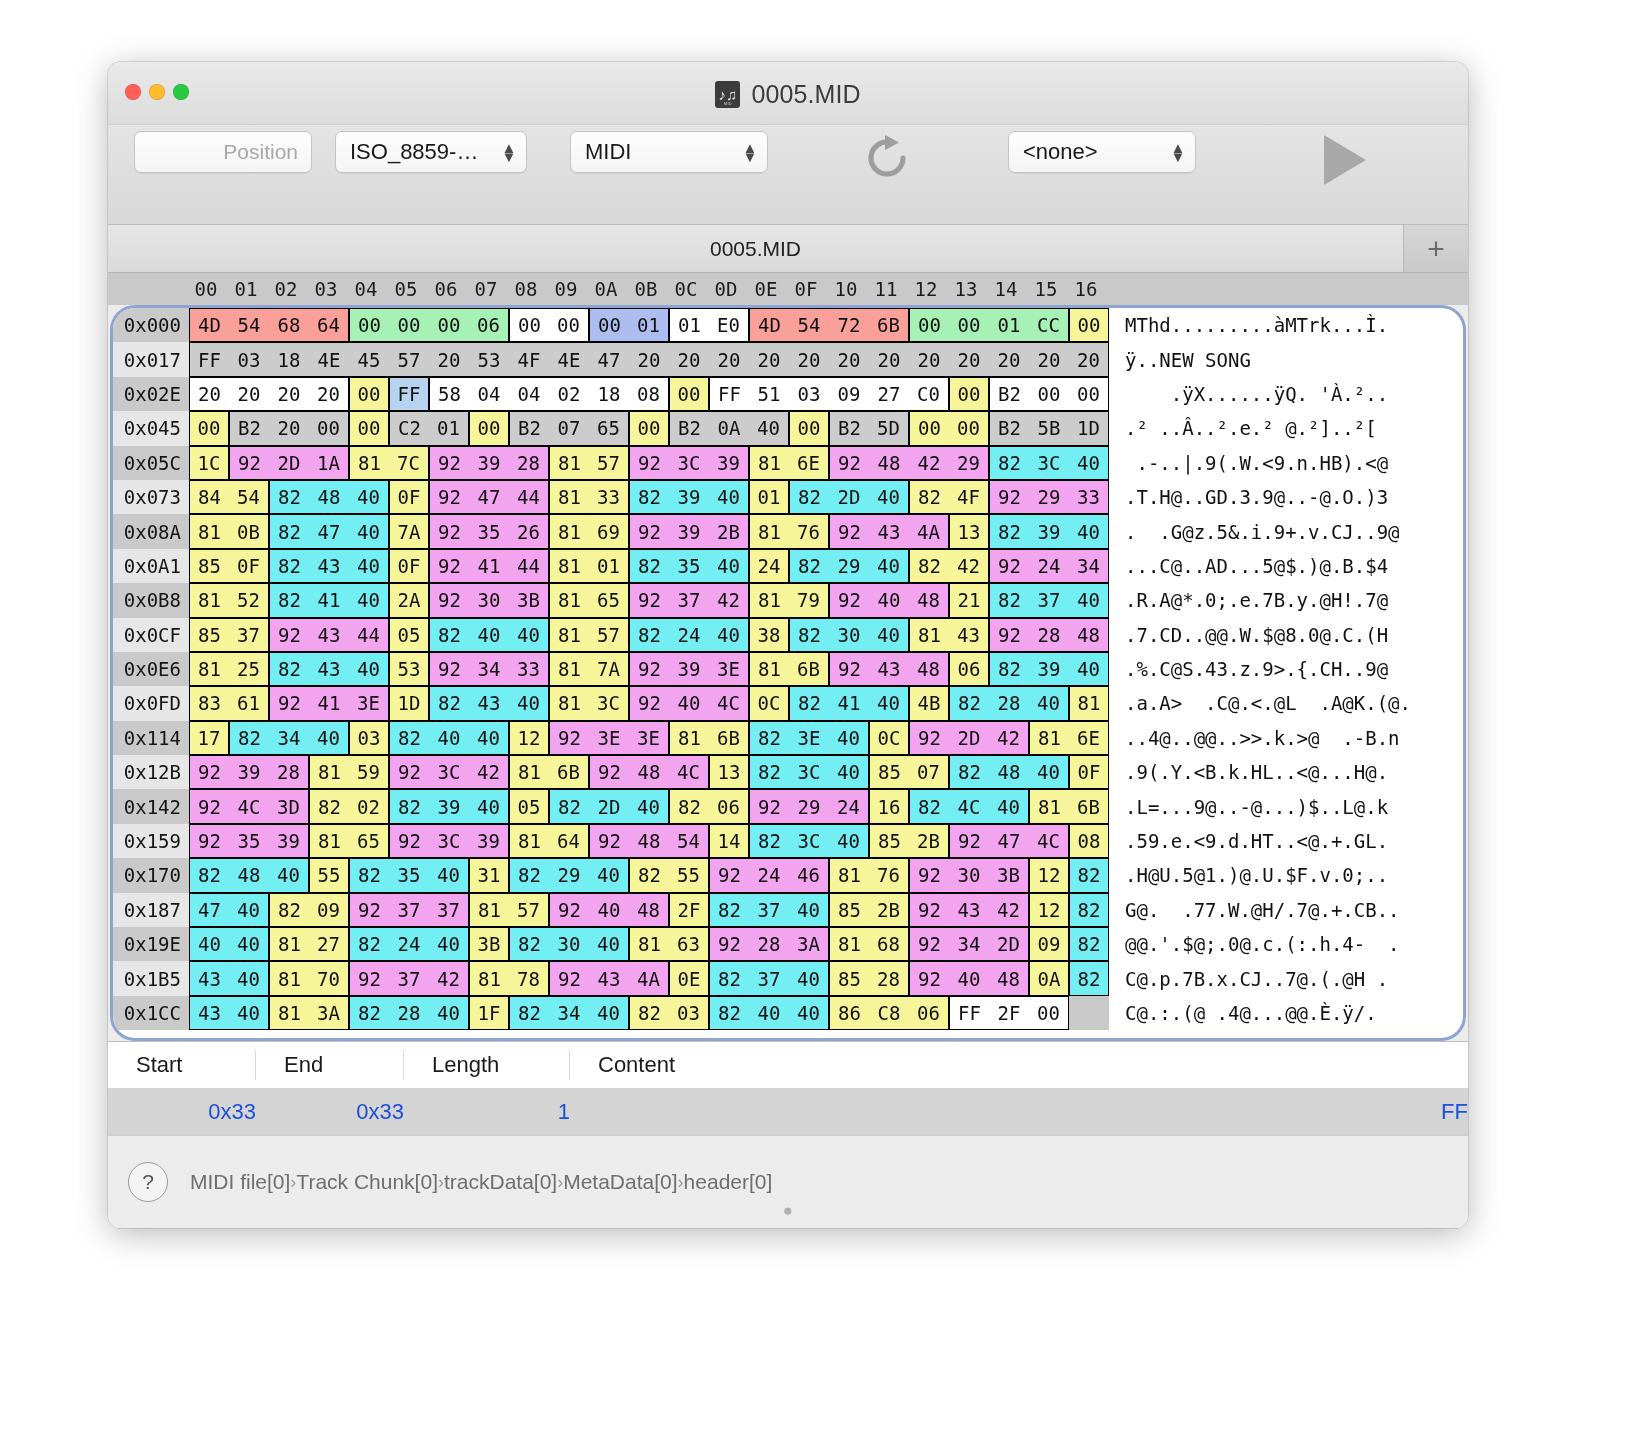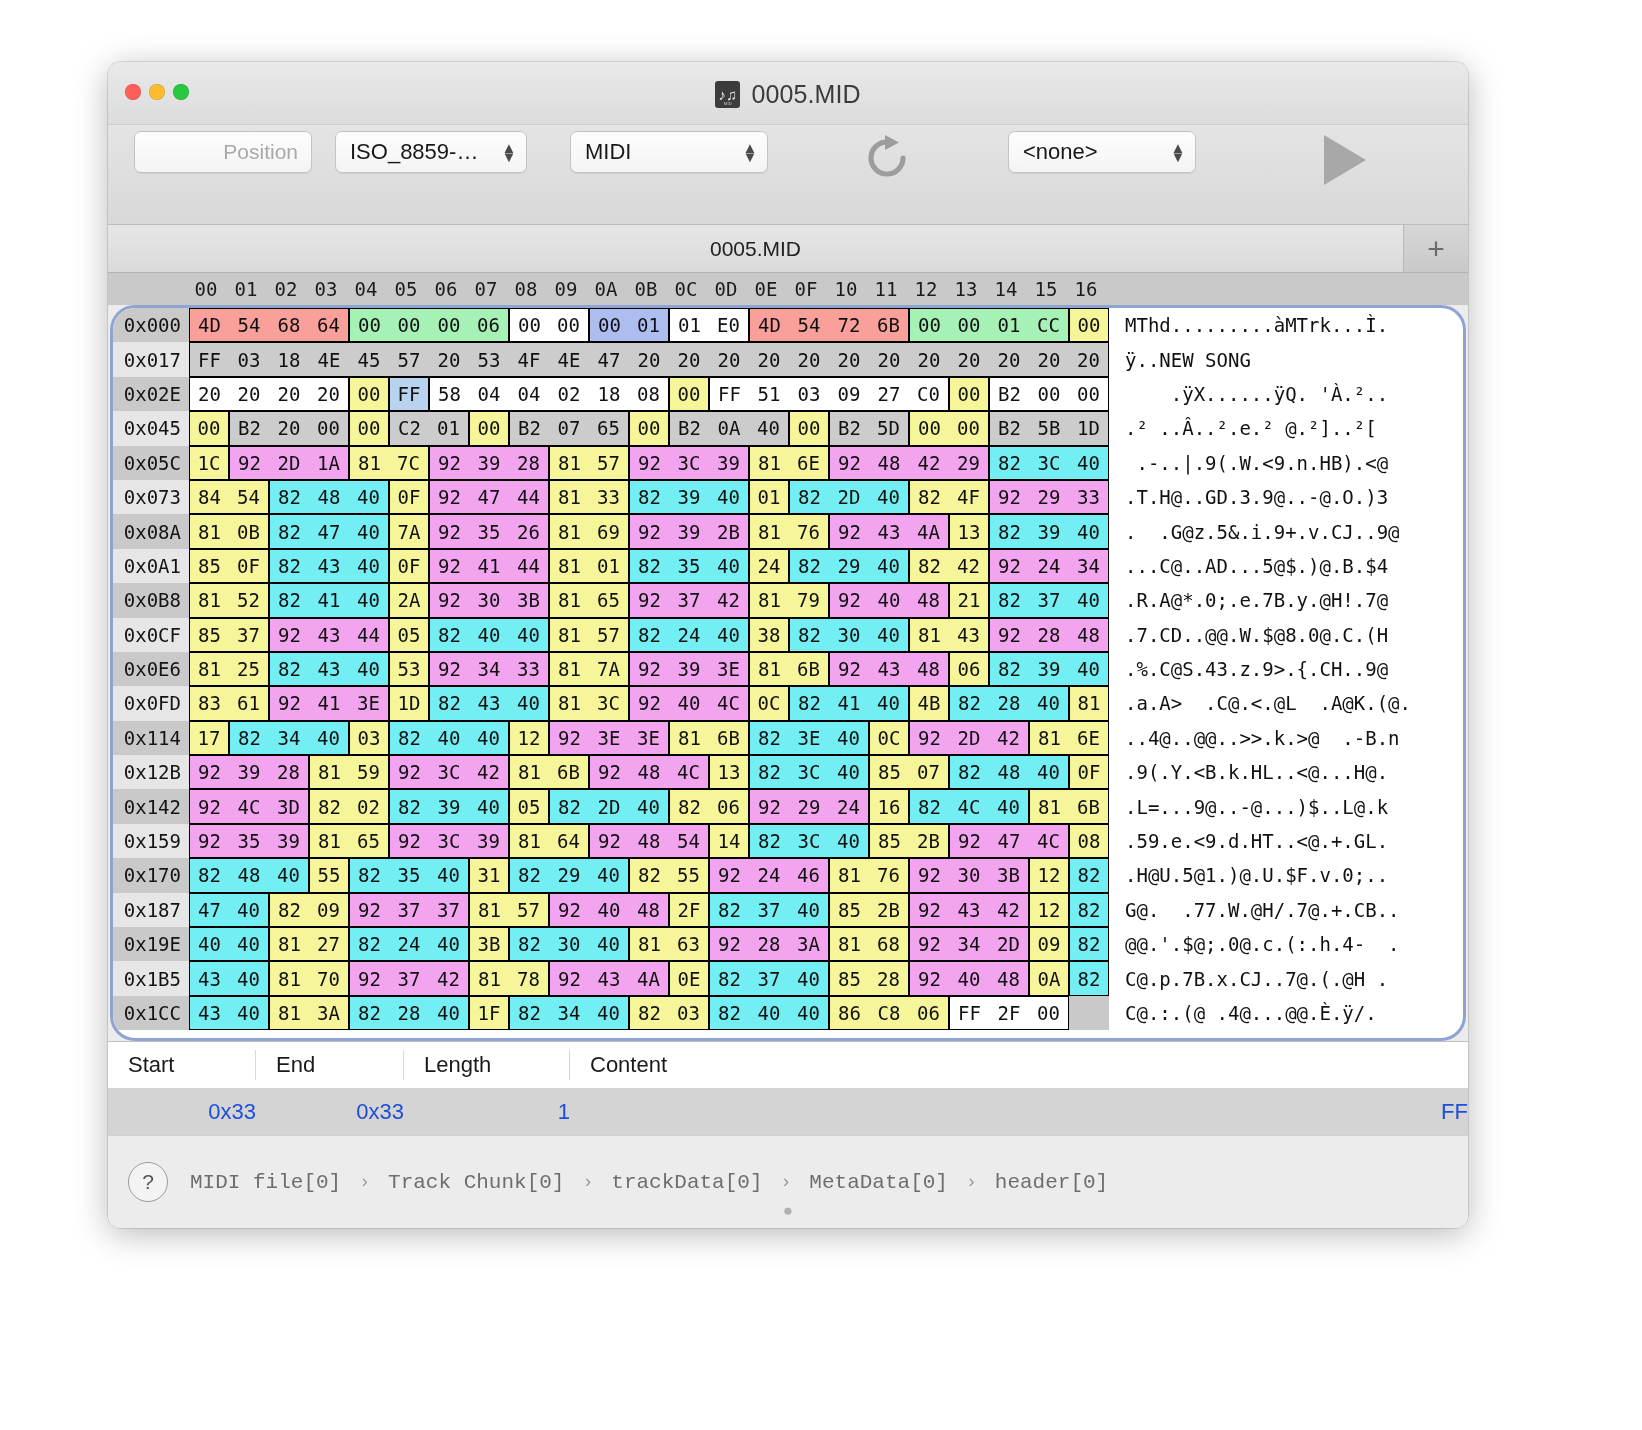--- a/index.html
+++ b/index.html
@@ -145,21 +145,21 @@
   .c-sel{background:#b7d3f0;}
   
   .results{
     flex:0 0 92px;background:#fff;border-top:1px solid #c0c0c0;
   }
   .res-head{
     height:46px;display:flex;align-items:center;border-bottom:1px solid #d6d6d6;
     background:#fff;
   }
   .res-head div{
-    font-size:22px;color:#1a1a1a;padding-left:20px;box-sizing:border-box;
+    font-size:22px;color:#1a1a1a;padding-left:28px;box-sizing:border-box;
     border-right:1px solid #d9d9d9;height:30px;display:flex;align-items:center;
   }
   .res-row{
     height:46px;display:flex;align-items:center;background:#d4d4d4;
   }
   .res-row div{font-size:22px;color:#1d4ed8;padding-left:14px;box-sizing:border-box;text-align:right;}
   .col-start{width:148px;flex:0 0 148px;}
   .col-end{width:148px;flex:0 0 148px;}
   .col-len{width:166px;flex:0 0 166px;}
   .col-content{flex:1 1 auto;}
@@ -167,21 +167,21 @@
   .footer{
     flex:0 0 92px;background:#ececec;border-top:1px solid #cfcfcf;
     display:flex;align-items:center;padding-left:20px;gap:22px;
   }
   .helpbtn{
     width:38px;height:38px;border-radius:50%;
     border:1.6px solid #9a9a9a;background:#f3f3f3;
     display:flex;align-items:center;justify-content:center;
     font-size:21px;color:#555;
   }
-  .crumbs{display:flex;align-items:center;gap:18px;font-size:21px;color:#6e6e6e;font-family:Liberation Mono, monospace;}
+  .crumbs{display:flex;align-items:center;gap:0;font-size:21px;color:#6e6e6e;}
   .crumbs .sep{color:#9a9a9a;font-size:18px;}
   .grip{
     position:absolute;left:0;right:0;bottom:9px;text-align:center;
     color:#b0b0b0;font-size:17px;line-height:1;
   }
 </style>
 </head>
 <body>
 
 <div class="window">

